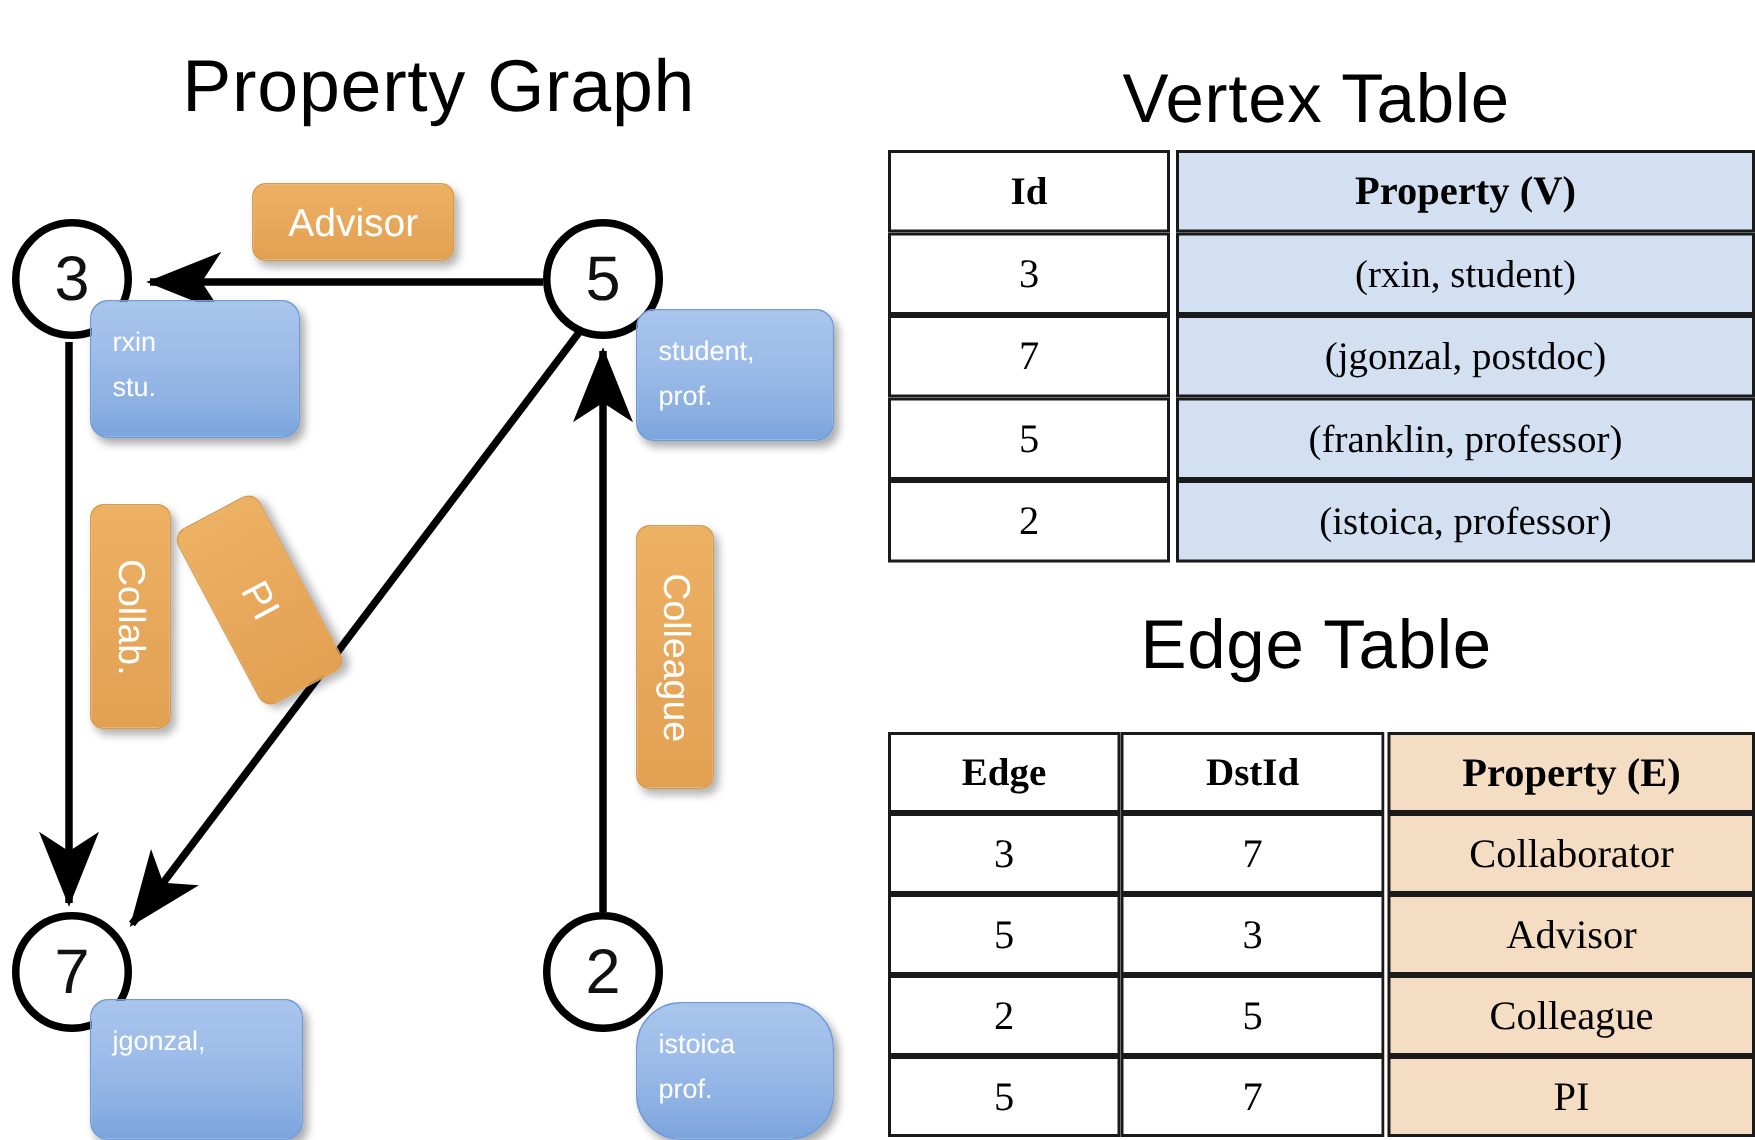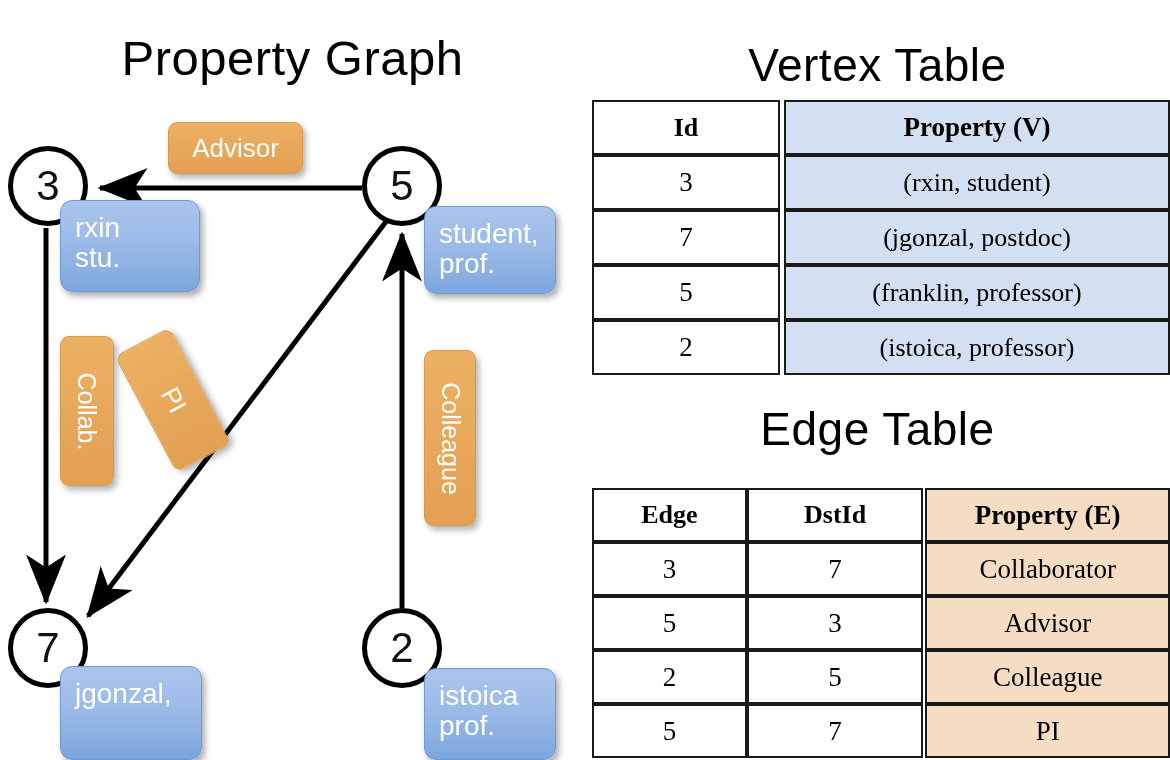--- a/index.html
+++ b/index.html
@@ -76,30 +76,30 @@
   
   .prop-box {
     position: absolute;
     border-radius: 12px;
     background: linear-gradient(to bottom, #a9c5ec 0%, #9dbce9 40%, #8cb0e2 75%, #7ba5dd 100%);
     border: 1px solid #6f9ad6;
     box-shadow: 3px 4px 6px rgba(0,0,0,0.33);
     color: #ffffff;
     font-family: "Liberation Sans", sans-serif;
     font-weight: 400;
-    font-size: 28px;
+    font-size: 18px;
     line-height: 30px;
     padding: 12px 0 0 14px;
     box-sizing: border-box;
     z-index: 4;
   }
   #prop-rxin      { left: 60px;  top: 184px; width: 140px; height: 92px; }
   #prop-franklin  { left: 424px; top: 190px; width: 132px; height: 88px; }
   #prop-jgonzal   { left: 60px;  top: 650px; width: 142px; height: 94px; }
-  #prop-istoica   { left: 424px; top: 652px; width: 132px; height: 92px; }
+  #prop-istoica   { left: 424px; top: 652px; width: 132px; height: 92px; border-radius: 30px; }
 
   
   .rel-box {
     position: absolute;
     border-radius: 9px;
     background: linear-gradient(to bottom, #edb164 0%, #e8a95c 45%, #e2a052 100%);
     border: 1px solid #d89b4e;
     box-shadow: 3px 4px 6px rgba(0,0,0,0.30);
     color: #ffffff;
     font-family: "Liberation Sans", sans-serif;

